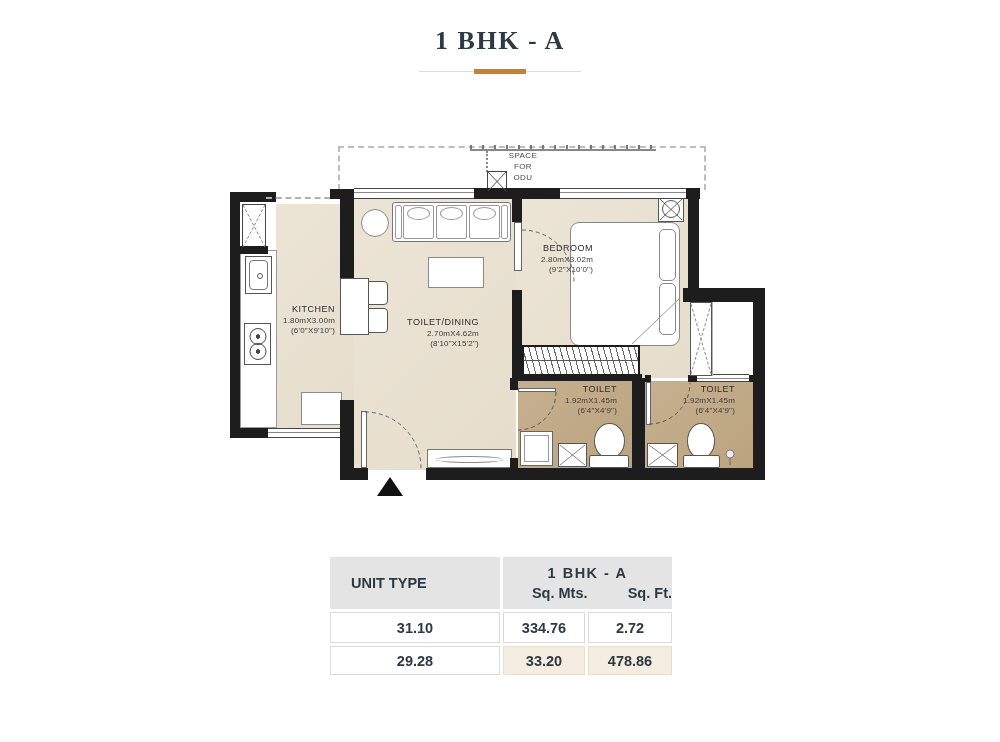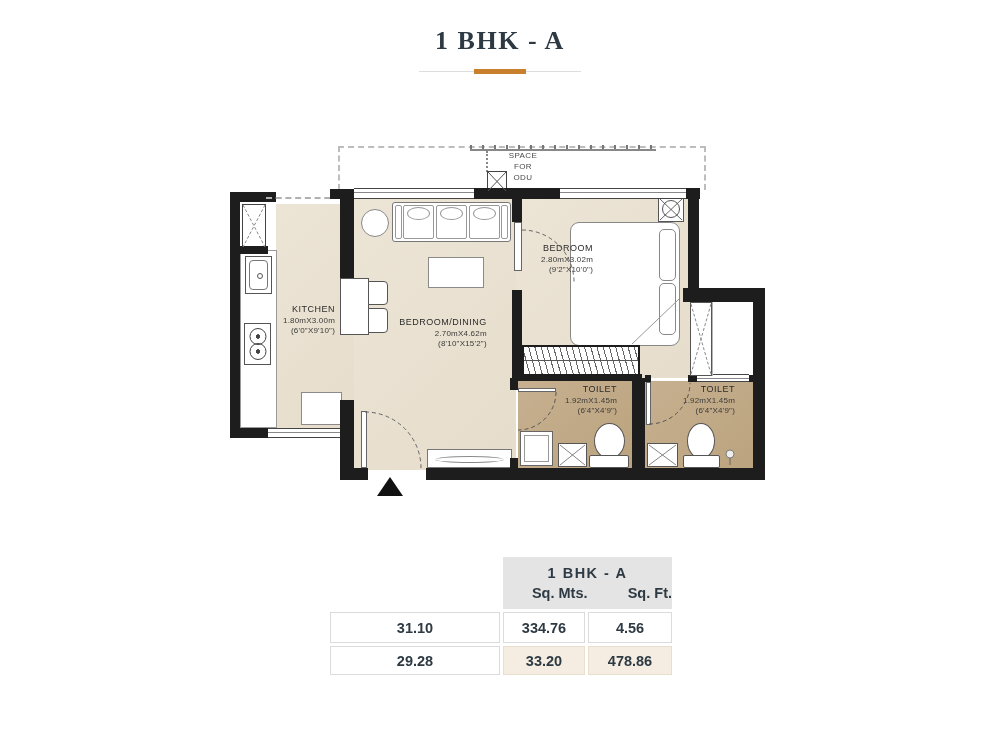--- a/index.html
+++ b/index.html
@@ -181,21 +181,21 @@
   <div class="doorleaf" style="left:514px;top:222px;width:8px;height:49px"></div>
   <div class="doorleaf" style="left:518px;top:388px;width:38px;height:4px"></div>
   <div class="doorleaf" style="left:646px;top:382px;width:5px;height:43px"></div>
 
   <div class="rlabel" style="left:309px;top:304px">
     <div class="rname">KITCHEN</div>
     <div class="rdim">1.80mX3.00m</div>
     <div class="rdim">(6'0"X9'10")</div>
   </div>
   <div class="rlabel" style="left:443px;top:317px">
-    <div class="rname">BEDROOM/DINING</div>
+    <div class="rname">TOILET/DINING</div>
     <div class="rdim">2.70mX4.62m</div>
     <div class="rdim">(8'10"X15'2")</div>
   </div>
   <div class="rlabel" style="left:567px;top:243px">
     <div class="rname">BEDROOM</div>
     <div class="rdim">2.80mX3.02m</div>
     <div class="rdim">(9'2"X10'0")</div>
   </div>
   <div class="rlabel" style="left:591px;top:384px">
     <div class="rname">TOILET</div>
@@ -226,31 +226,32 @@
 
     <path d="M632 344 L679 299" stroke="#999" stroke-width="1" fill="none"></path>
 
     <circle cx="730" cy="454" r="4" fill="#eee" stroke="#666" stroke-width="0.8"></circle>
     <path d="M730 458 L730 465" stroke="#666" stroke-width="1"></path>
 
     <polygon points="390,477 377,496 403,496" fill="#111"></polygon>
   </svg>
 
   <div class="areatable">
+    <div class="cell hcell labelc">UNIT TYPE</div>
     <div class="cell hcell hspan">
       <div class="uname">1 BHK - A</div>
       <div class="subcols">
         <span>Sq. Mts.</span>
         <span>Sq. Ft.</span>
       </div>
     </div>
 
     <div class="cell">31.10</div>
     <div class="cell">334.76</div>
 
-    <div class="cell">4.56</div>
+    <div class="cell">2.72</div>
     <div class="cell">29.28</div>
 
     <div class="cell aggc">33.20</div>
     <div class="cell aggc">478.86</div>
   </div>
 
 </div>
 
 </body></html>

